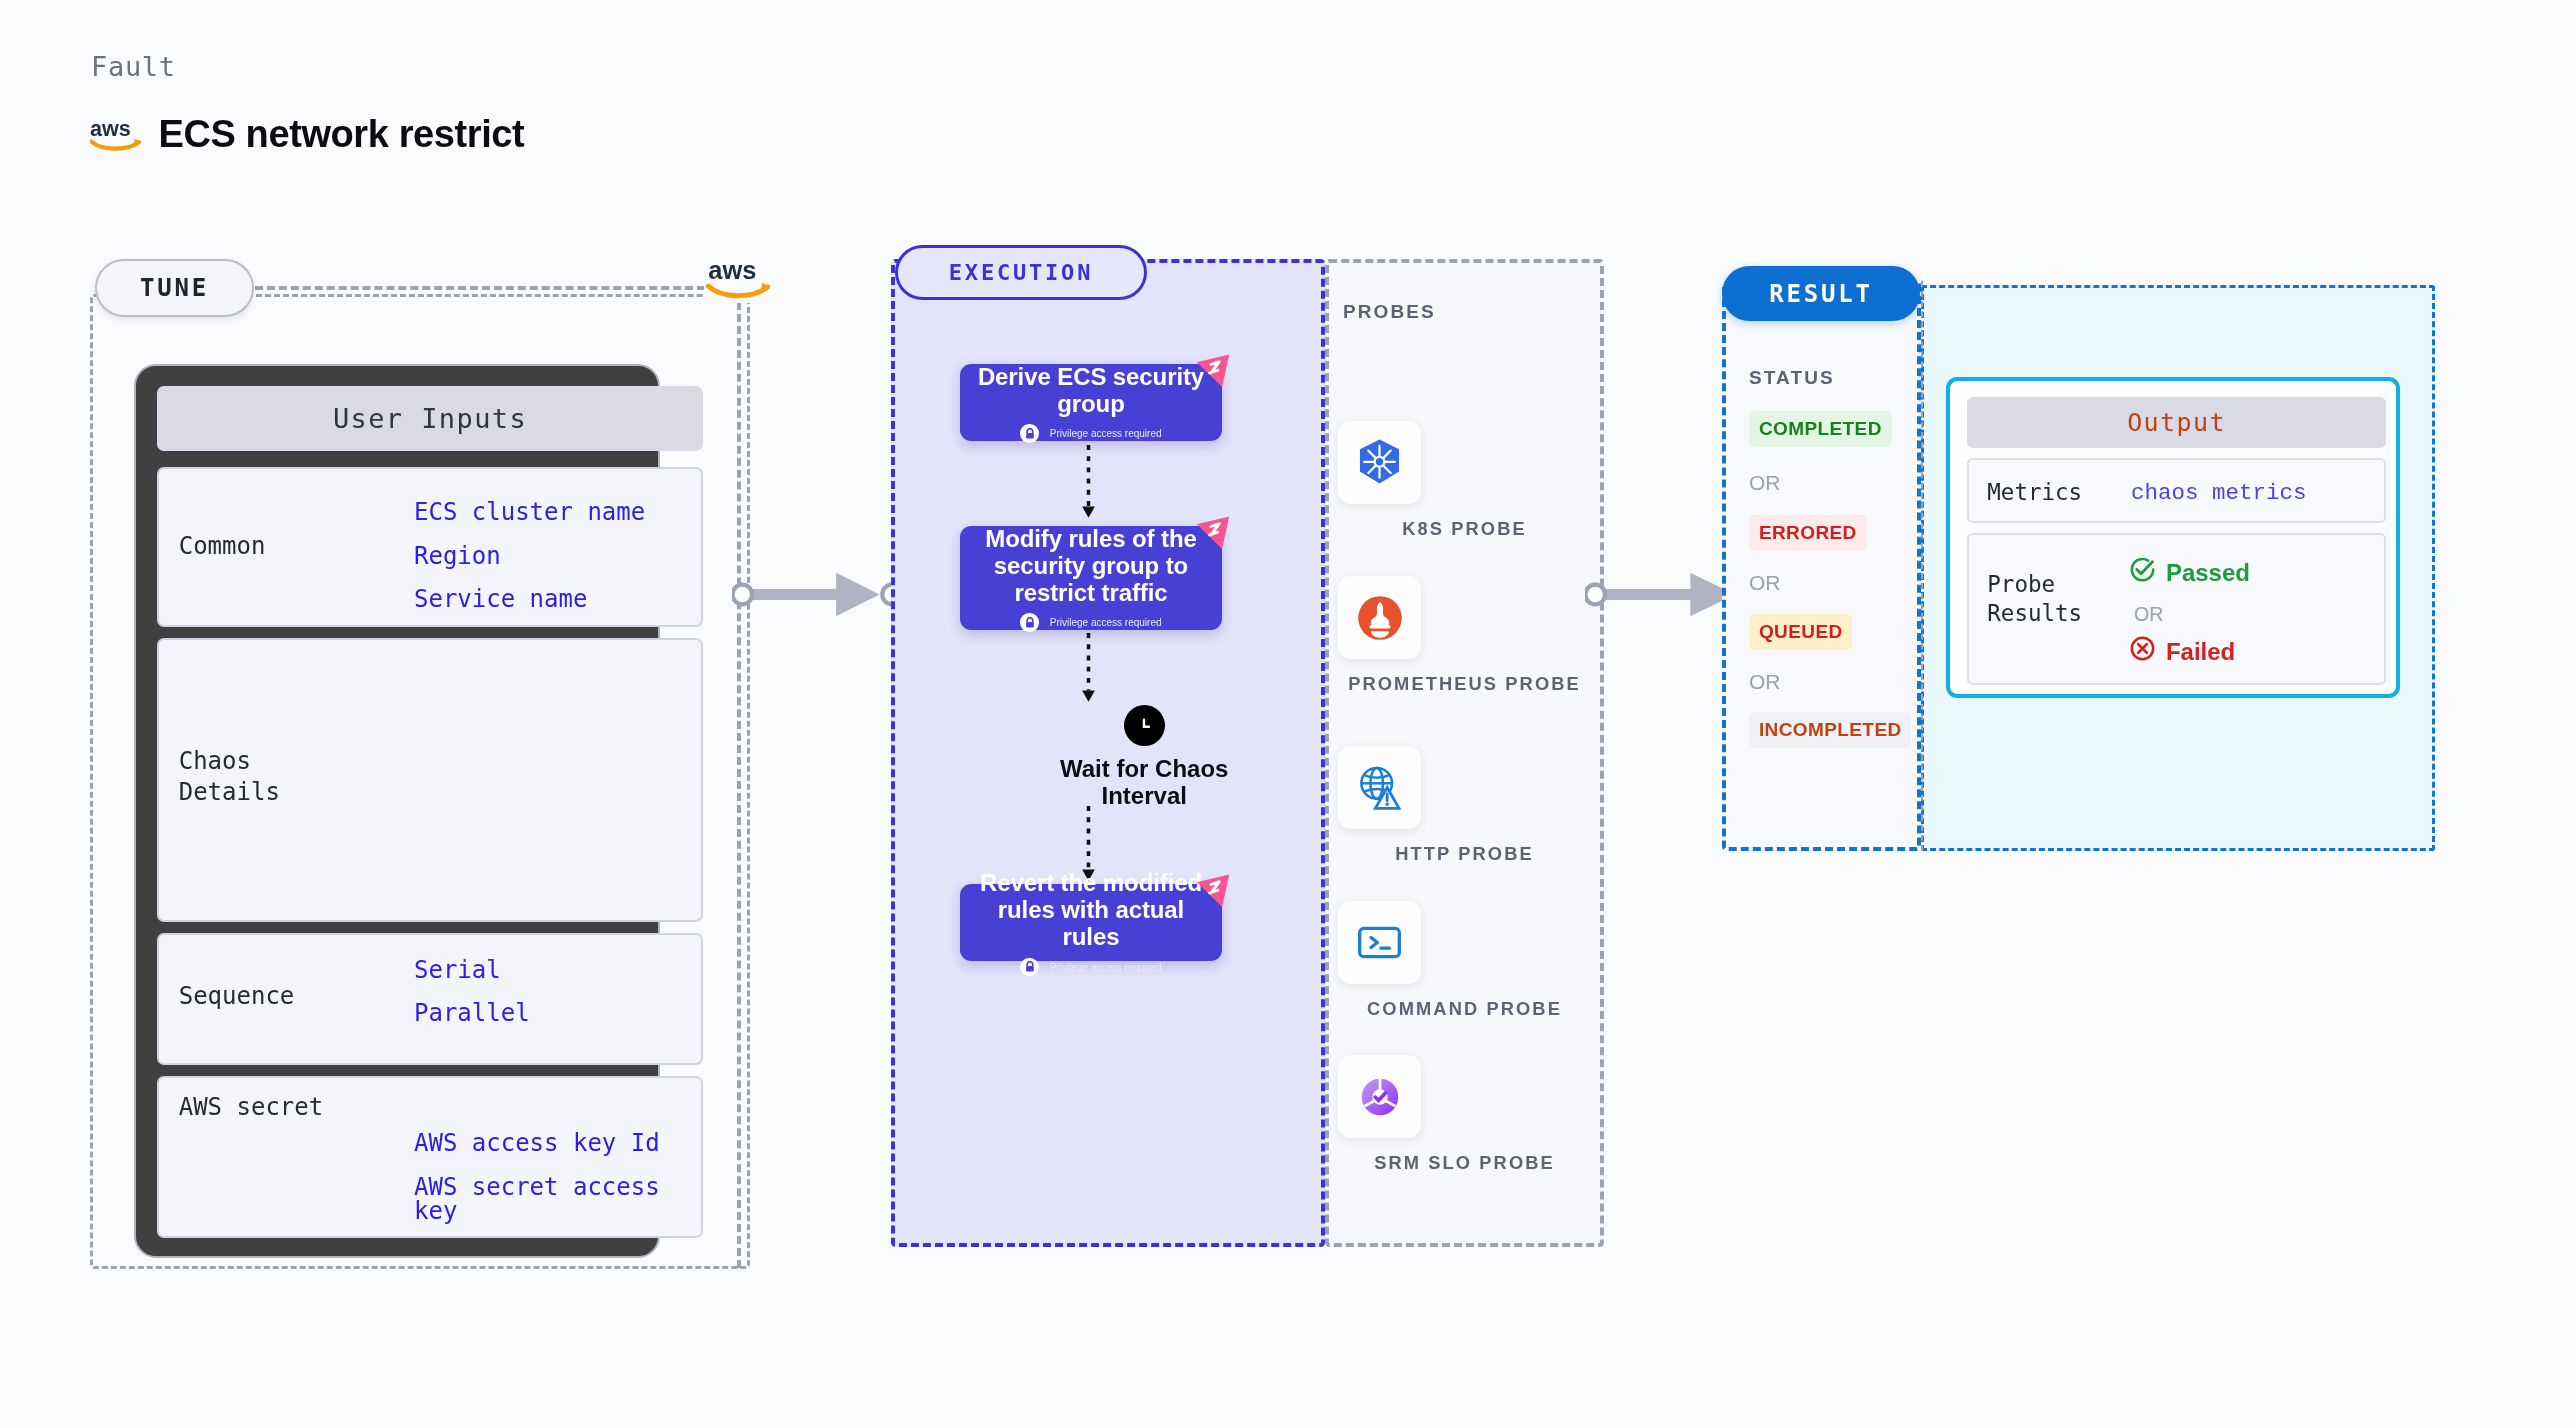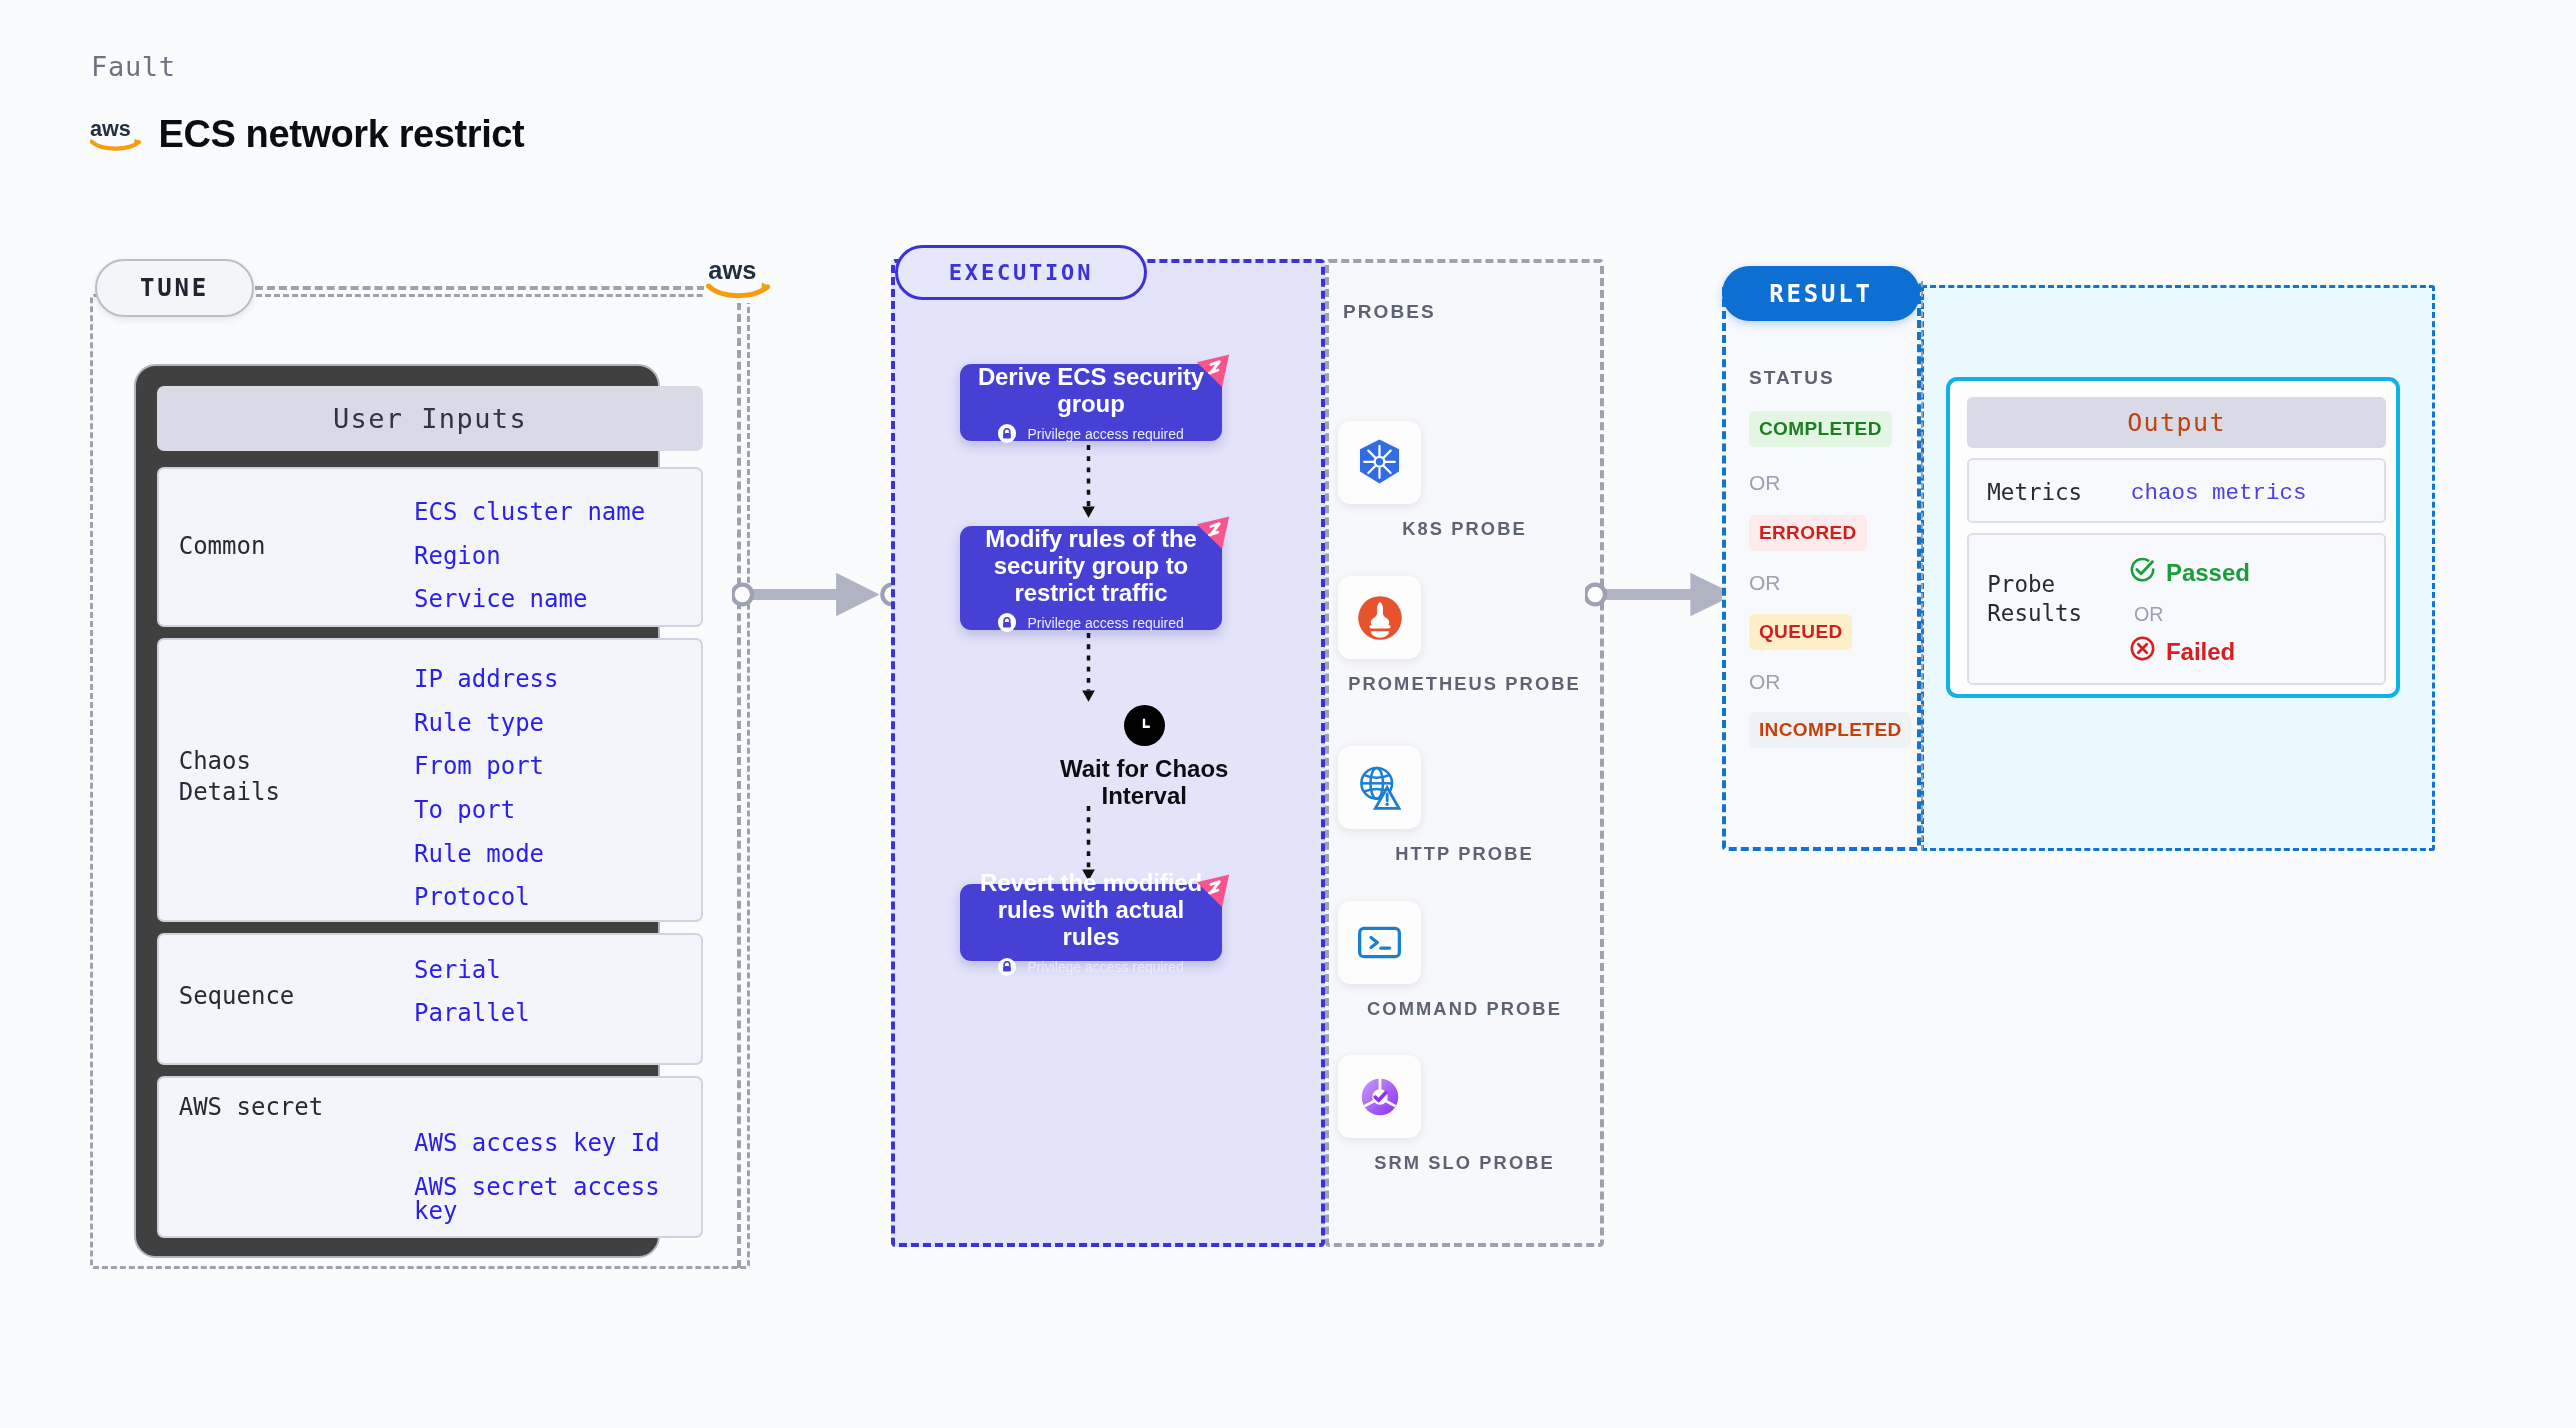--- a/index.html
+++ b/index.html
@@ -104,21 +104,21 @@
     box-shadow: 0 4.9px 11.3px rgba(44,40,140,.22);
     display: flex; flex-direction: column; align-items: center;
     justify-content: center; padding: 9.9px 12.7px 8.4px;
   }
   .node-title {
     color: #ffffff; font-weight: bold; font-size: 24px;
     text-align: center; line-height: 1.12; letter-spacing: -0.1px;
   }
   .node-sub {
     margin-top: 7px; display: flex; align-items: center; gap: 11px;
-    color: #eceaff; font-size: 14px;
+    color: #eceaff; font-size: 10px;
   }
   .lock-badge {
     width: 18.3px; height: 18.3px; border-radius: 50%; background: #ffffff;
     display: flex; align-items: center; justify-content: center; flex: 0 0 auto;
   }
   .litmus-corner {
     position: absolute; right: -9.9px; top: -10.6px; width: 38px; height: 37px;
   }
   #node1 { left: 960px; top: 364px;  width: 262px; height: 77px; }
   #node2 { left: 960px; top: 526px;  width: 262px; height: 104px; }
@@ -278,28 +278,20 @@
       <div class="ui-fields" style="top:31px">
         <div>ECS cluster name</div>
         <div>Region</div>
         <div>Service name</div>
       </div>
     </div>
 
     <div id="grp-chaos" class="ui-group">
       <div class="ui-group-label" style="top:106px; white-space:pre-line">Chaos
 Details</div>
-      <div class="ui-fields" style="top:27px">
-        <div>IP address</div>
-        <div>Rule type</div>
-        <div>From port</div>
-        <div>To port</div>
-        <div>Rule mode</div>
-        <div>Protocol</div>
-      </div>
     </div>
 
     <div id="grp-sequence" class="ui-group">
       <div class="ui-group-label" style="top:46px">Sequence</div>
       <div class="ui-fields" style="top:22.5px">
         <div>Serial</div>
         <div>Parallel</div>
       </div>
     </div>
 

